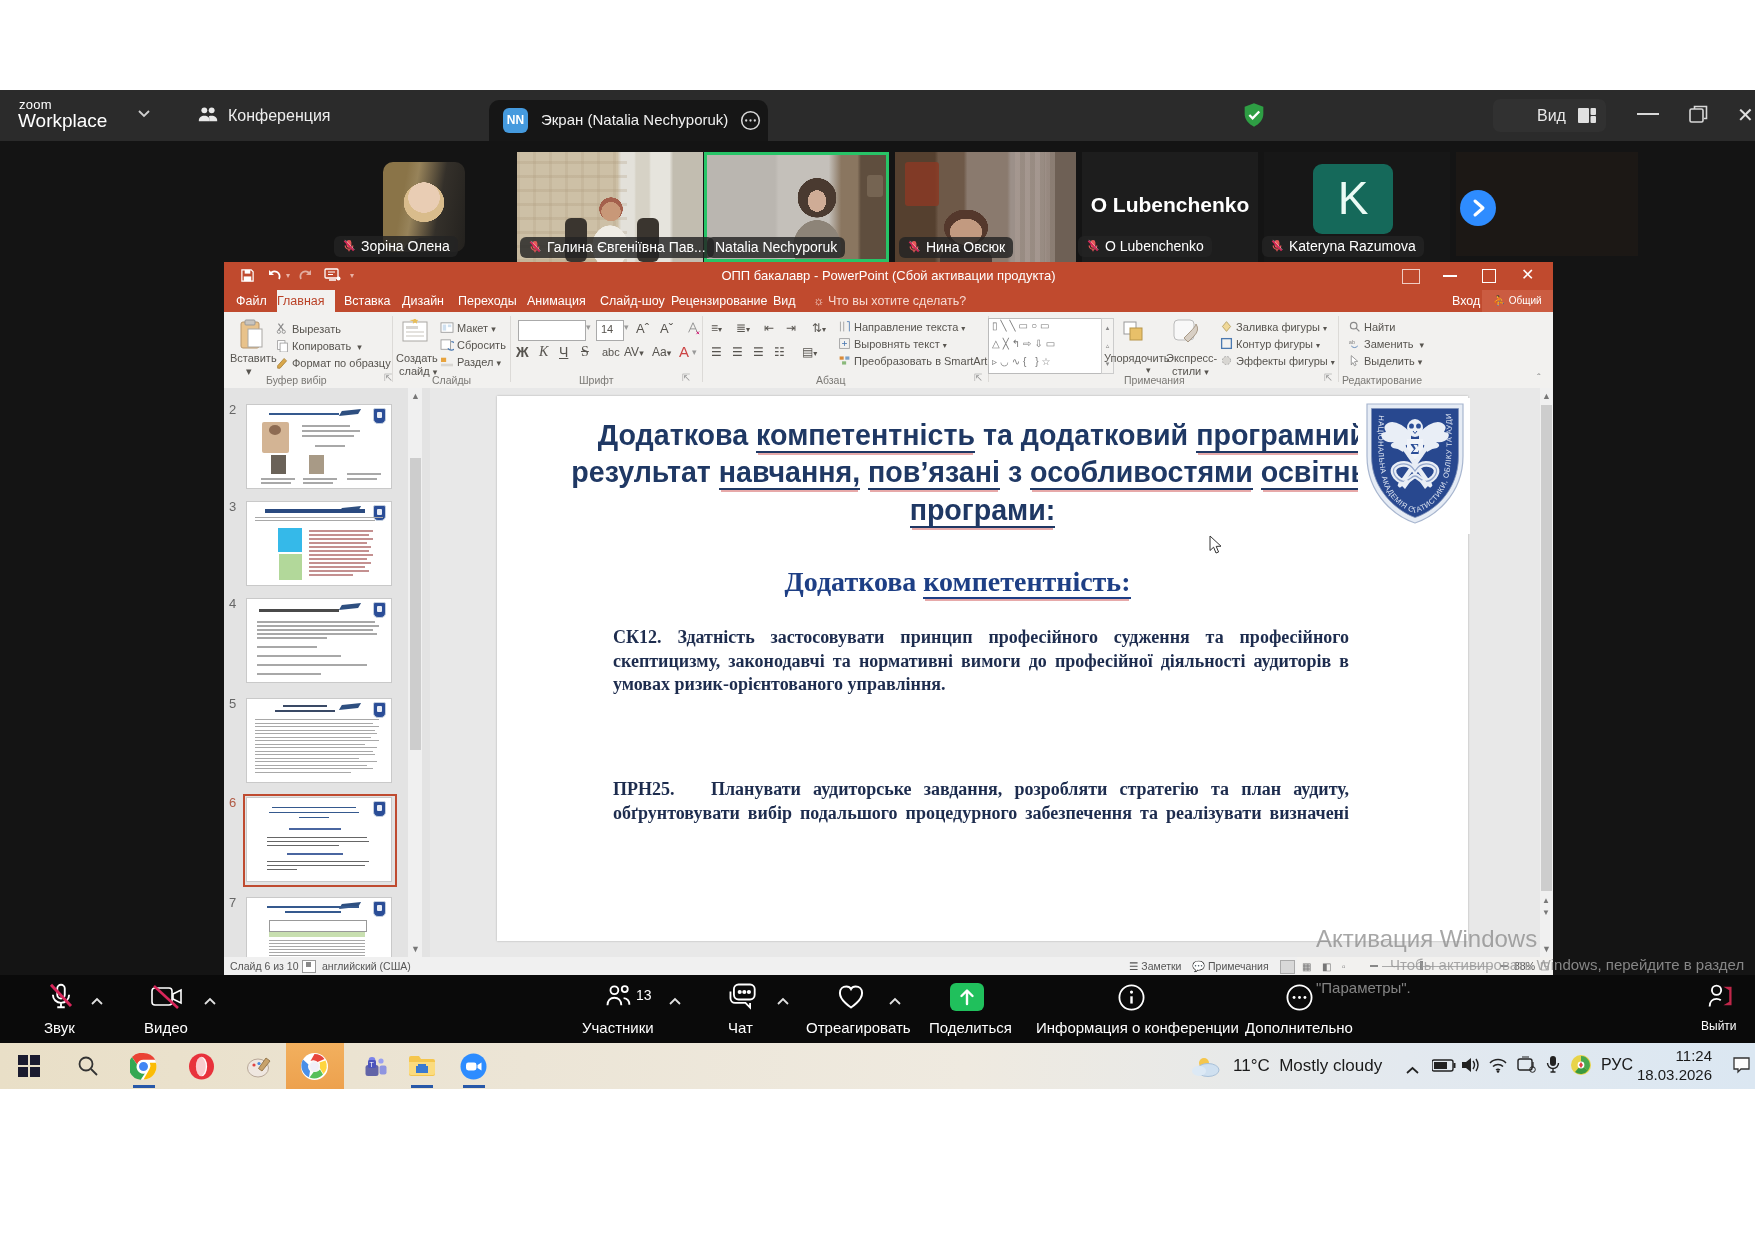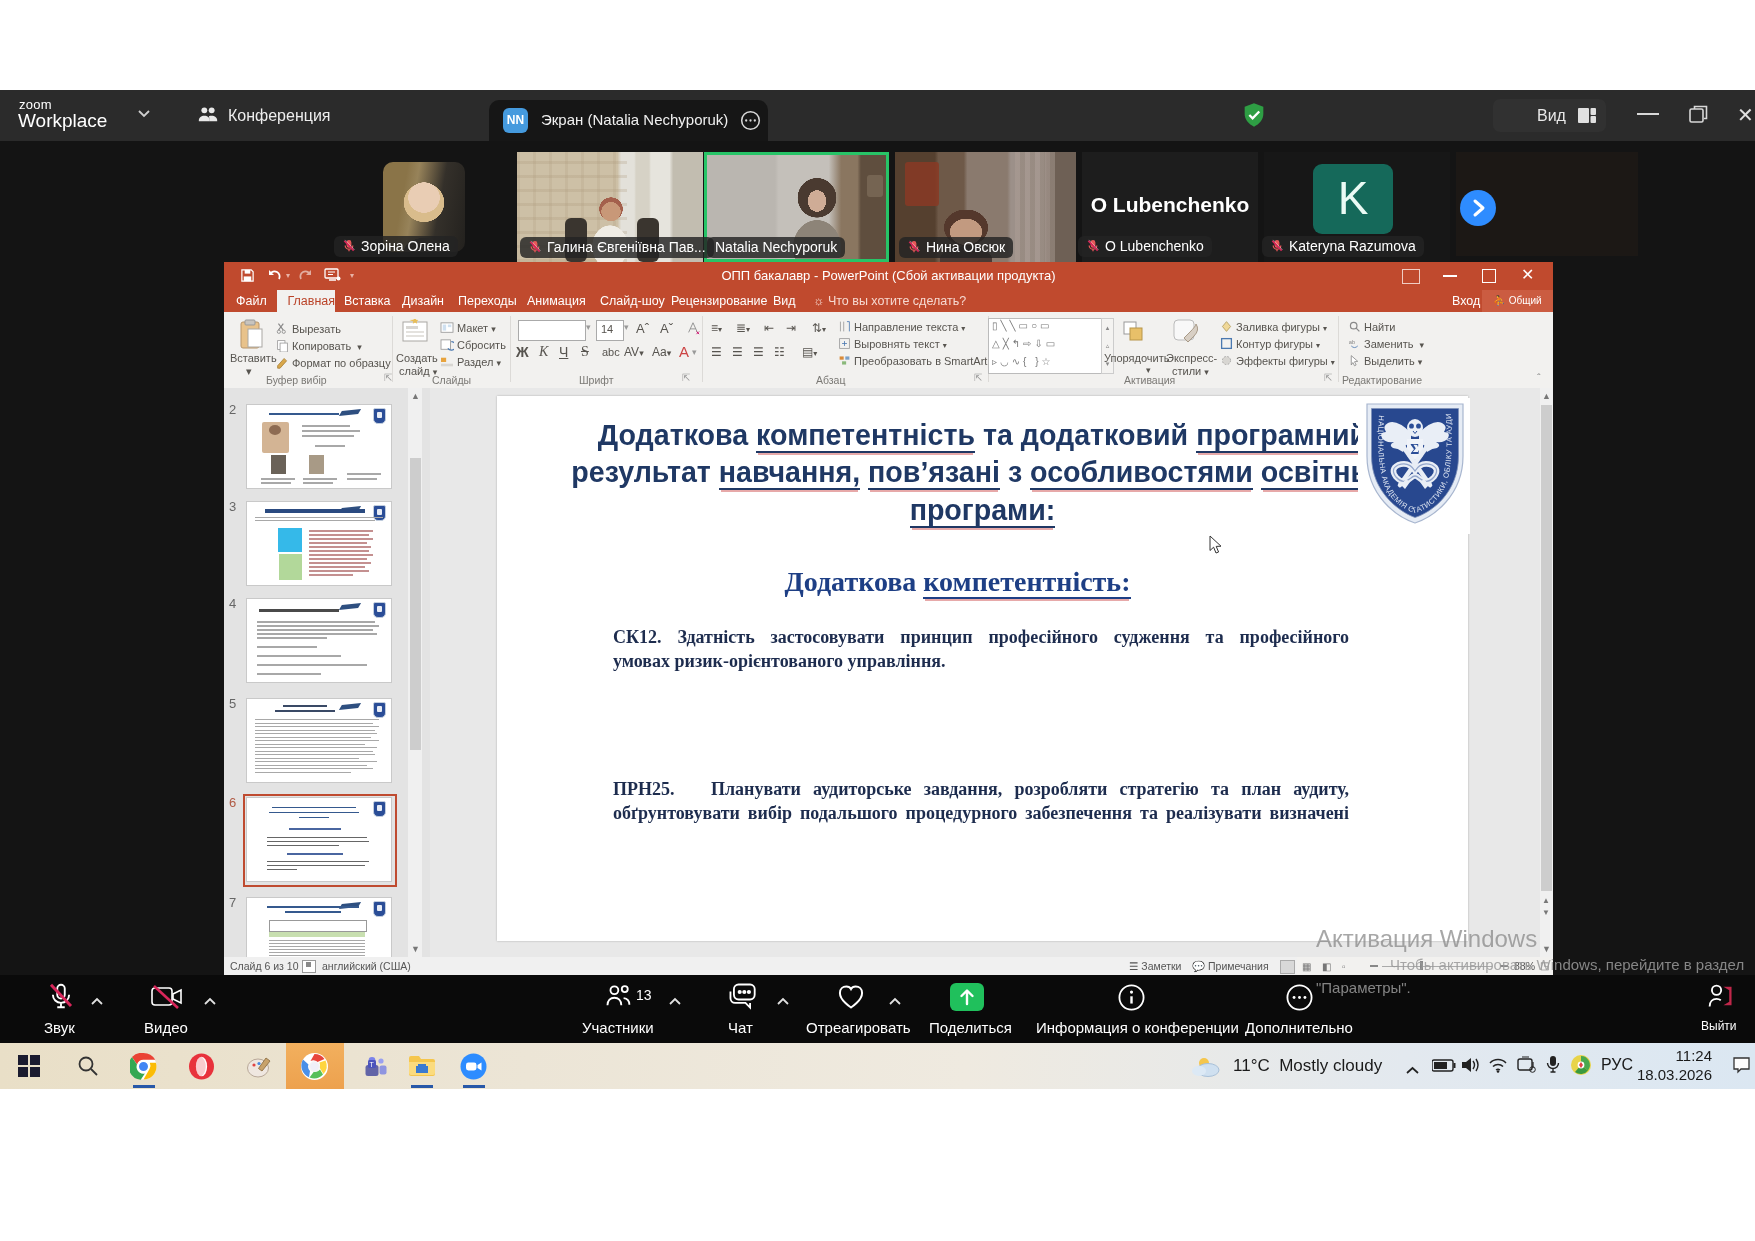--- a/index.html
+++ b/index.html
@@ -173,21 +173,21 @@
   <div class="a" style="left:126px;top:9px;color:#e8b3a6;font-size:8px">▾</div>
   <div class="a" style="left:0;top:6px;width:1329px;text-align:center;color:#fff;font-size:13px">ОПП бакалавр - PowerPoint (Сбой активации продукта)</div>
   <div class="a" style="left:1178px;top:7px;width:16px;height:13px;border:1px solid #f0cdc4"></div>
   <div class="a" style="left:1219px;top:13px;width:14px;height:2px;background:#fff"></div>
   <div class="a" style="left:1258px;top:7px;width:12px;height:12px;border:1.5px solid #fff"></div>
   <div class="a" style="left:1297px;top:3px;color:#fff;font-size:16px">✕</div>
 </div>
 
 <div class="a" style="left:224px;top:290px;width:1329px;height:22px;background:#c04a2e;color:#fff;font-size:12.5px">
   <div class="a" style="left:12px;top:4px">Файл</div>
-  <div class="a" style="left:53px;top:0;width:58px;height:22px;background:#f2f1ef;color:#ba4227;text-align:right;line-height:22px">Главная</div>
+  <div class="a" style="left:53px;top:0;width:58px;height:22px;background:#f2f1ef;color:#ba4227;text-align:left;line-height:22px">Главная</div>
   <div class="a" style="left:120px;top:4px">Вставка</div>
   <div class="a" style="left:178px;top:4px">Дизайн</div>
   <div class="a" style="left:234px;top:4px">Переходы</div>
   <div class="a" style="left:303px;top:4px">Анимация</div>
   <div class="a" style="left:376px;top:4px">Слайд-шоу</div>
   <div class="a" style="left:447px;top:4px">Рецензирование</div>
   <div class="a" style="left:549px;top:4px">Вид</div>
   <div class="a" style="left:589px;top:4px;color:#f6d9d1">☼ Что вы хотите сделать?</div>
   <div class="a" style="left:1228px;top:4px">Вход</div>
   <div class="a" style="left:1258px;top:0;width:71px;height:22px;background:#cb5c41;text-align:center;line-height:22px;font-size:10px">⛹ Общий доступ</div>
@@ -329,21 +329,21 @@
   <div class="ri" style="left:996px;top:8px"><svg class="ric" width="13" height="13" viewBox="0 0 16 16">
         <path d="M8 2l5 6-5 6-5-6z" fill="#f0d898" stroke="#b09a5a"></path>
       </svg>Заливка фигуры <span style="font-size:8px">▾</span></div>
   <div class="ri" style="left:996px;top:25px"><svg class="ric" width="13" height="13" viewBox="0 0 16 16">
         <rect x="2" y="2" width="12" height="12" fill="none" stroke="#4a78b0" stroke-width="1.6"></rect>
       </svg>Контур фигуры <span style="font-size:8px">▾</span></div>
   <div class="ri" style="left:996px;top:42px"><svg class="ric" width="13" height="13" viewBox="0 0 16 16">
         <circle cx="8" cy="8" r="5" fill="#d8d6d2"></circle>
         <circle cx="8" cy="8" r="5" fill="none" stroke="#999" stroke-dasharray="2 2"></circle>
       </svg>Эффекты фигуры <span style="font-size:8px">▾</span></div>
-  <div class="rlabel" style="left:900px">Активация</div>
+  <div class="rlabel" style="left:900px">Примечания</div>
   <div class="ri" style="left:1100px;top:60px;font-size:10px;color:#999">⇱</div>
   <div class="rdiv" style="left:1114px"></div>
 
   <div class="ri" style="left:1124px;top:8px"><svg class="ric" width="13" height="13" viewBox="0 0 16 16">
         <circle cx="7" cy="7" r="4" fill="none" stroke="#888" stroke-width="1.5"></circle>
         <path d="M10 10l4 4" stroke="#888" stroke-width="1.5"></path>
       </svg><b style="font-weight:normal">Найти</b></div>
   <div class="ri" style="left:1124px;top:25px"><svg class="ric" width="13" height="13" viewBox="0 0 16 16">
         <text x="1" y="8" font-size="7" fill="#888">ab</text>
         <path d="M4 11q4 4 8 0" stroke="#4a78b0" fill="none"></path>
@@ -499,20 +499,21 @@
     результат <span class="tu">навчання,</span> <span class="tu">пов’язані</span> з <span class="tu">особливостями</span> <span class="tu">освітньої</span><br>
     <span class="tu">програми:</span>
   </div>
 
   <div class="a" style="left:0;top:170px;width:921px;text-align:center;color:#1e3f85;font-weight:bold;font-size:28px;font-family:'Liberation Serif',serif">
     Додаткова <span class="tu2">компетентність:</span>
   </div>
 
   <div class="a" style="left:116px;top:230px;width:736px;color:#1d2c4e;font-weight:bold;font-size:18px;line-height:23.5px;font-family:'Liberation Serif',serif;text-align:justify">
     <div style="text-align-last:justify">СК12. Здатність застосовувати принцип професійного судження та професійного</div>
+    <div style="text-align-last:justify">скептицизму, законодавчі та нормативні вимоги до професійної діяльності аудиторів в</div>
     <div>умовах ризик-орієнтованого управління.</div>
   </div>
 
 
   <div class="a" style="left:116px;top:381px;width:736px;color:#1d2c4e;font-weight:bold;font-size:18px;line-height:24px;font-family:'Liberation Serif',serif;text-align:justify">
     <div style="text-align-last:justify">ПРН25.&nbsp;&nbsp;&nbsp;Планувати аудиторське завдання, розробляти стратегію та план аудиту,</div>
     <div style="text-align-last:justify">обґрунтовувати вибір подальшого процедурного забезпечення та реалізувати визначені</div>
   </div>
 </div>
 <style>

